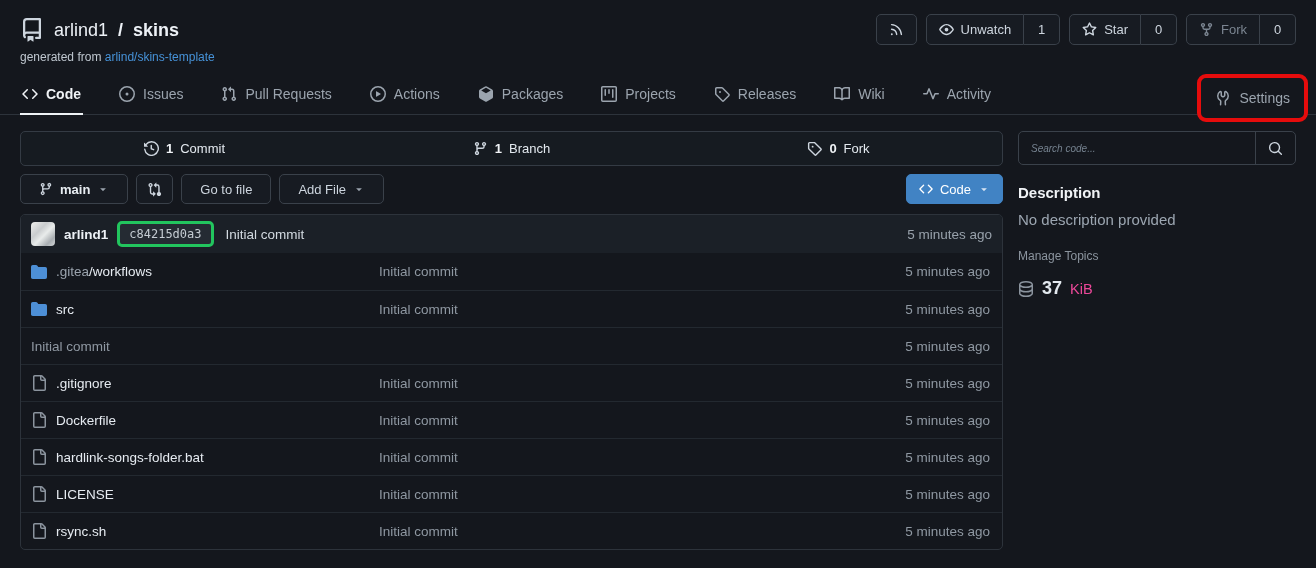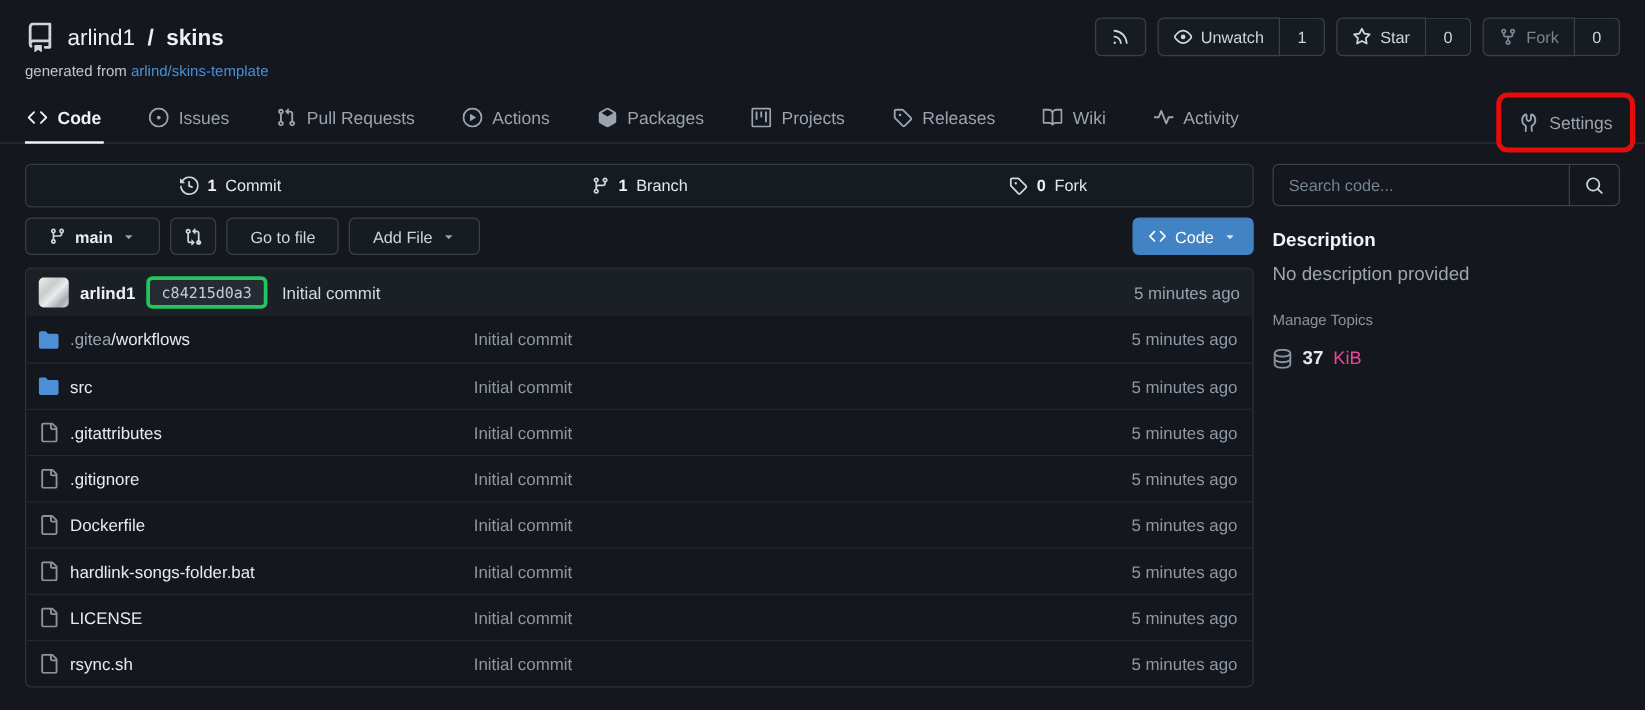--- a/index.html
+++ b/index.html
@@ -121,35 +121,36 @@
   .fmsg { flex:1; font-size:13.5px; color:#8f98a2; }
   .ftime { font-size:13.5px; color:#8f98a2; }
 
   
   .searchbox {
     display:flex; align-items:stretch; height:34px;
     border:1px solid #3a414a; border-radius:5px; overflow:hidden;
   }
   .searchbox input {
     flex:1; min-width:0; background:transparent; border:none; outline:none;
-    color:#a16207; font-size:13px; padding:0 12px;
+    color:#a16207; font-size:10px; padding:0 12px;
     font-family:"Liberation Sans", sans-serif;
+    font-style:italic;
   }
   .searchbox input::placeholder { color:#768390; }
   .search-btn {
     width:40px; border-left:1px solid #3a414a; background:transparent; border-top:none;
     border-right:none; border-bottom:none; display:flex; align-items:center;
     justify-content:center; color:#cdd5de; cursor:pointer;
   }
   .desc-title { margin-top:19px; font-size:15px; font-weight:700; color:#f0f3f6; }
   .desc-text { margin-top:10px; font-size:15px; color:#9ca6b1; }
   .manage-topics { margin-top:21px; font-size:12px; color:#8b949e; cursor:pointer; display:inline-block; }
   .size-row { margin-top:15px; display:flex; align-items:center; gap:8px; }
   .size-row svg { color:#8b949e; }
-  .size-val { font-weight:700; font-size:15px; color:#e3e9ef; }
+  .size-val { font-weight:700; font-size:18px; color:#e3e9ef; }
   .size-unit { font-size:14.5px; color:#ec4899; }
 </style>
 </head>
 <body>
 
 <div class="hdr">
   <div class="title-row">
     <div class="title-left">
       <svg class="repo-icon" width="24" height="24" viewBox="0 0 16 16" fill="currentColor">
           <path d="M2 2.5A2.5 2.5 0 0 1 4.5 0h8.75a.75.75 0 0 1 .75.75v12.5a.75.75 0 0 1-.75.75h-2.5a.75.75 0 0 1 0-1.5h1.75v-2h-8a1 1 0 0 0-.714 1.7.75.75 0 1 1-1.072 1.05A2.495 2.495 0 0 1 2 11.5Zm10.5-1h-8a1 1 0 0 0-1 1v6.708A2.486 2.486 0 0 1 4.5 9h8ZM5 12.25v3.25a.25.25 0 0 0 .4.2l1.45-1.087a.25.25 0 0 1 .3 0L8.6 15.7a.25.25 0 0 0 .4-.2v-3.25a.25.25 0 0 0-.25-.25h-3.5a.25.25 0 0 0-.25.25Z"></path>
@@ -353,26 +354,20 @@
           <svg class="folder-icon" width="16" height="16" viewBox="0 0 16 16" fill="currentColor">
               <path d="M1.75 1A1.75 1.75 0 0 0 0 2.75v10.5C0 14.216.784 15 1.75 15h12.5A1.75 1.75 0 0 0 16 13.25v-8.5A1.75 1.75 0 0 0 14.25 3H7.5a.25.25 0 0 1-.2-.1l-.9-1.2C6.07 1.26 5.55 1 5 1Z"></path>
             </svg>
           <span><span class="fprefix"></span><span class="fmain">src</span></span>
         </div>
         <div class="fmsg">Initial commit</div>
         <div class="ftime">5 minutes ago</div>
       </div>
 
       <div class="frow">
-        <div class="fname">
-          <svg class="file-icon" width="16" height="16" viewBox="0 0 16 16" fill="currentColor">
-              <path d="M2 1.75C2 .784 2.784 0 3.75 0h6.586c.464 0 .909.184 1.237.513l2.914 2.914c.329.328.513.773.513 1.237v9.586A1.75 1.75 0 0 1 13.25 16h-9.5A1.75 1.75 0 0 1 2 14.25Zm1.75-.25a.25.25 0 0 0-.25.25v12.5c0 .138.112.25.25.25h9.5a.25.25 0 0 0 .25-.25V6h-2.75A1.75 1.75 0 0 1 9 4.25V1.5Zm6.75.062V4.25c0 .138.112.25.25.25h2.688l-.011-.013-2.914-2.914Z"></path>
-            </svg>
-          <span><span class="fprefix"></span><span class="fmain">.gitattributes</span></span>
-        </div>
         <div class="fmsg">Initial commit</div>
         <div class="ftime">5 minutes ago</div>
       </div>
 
       <div class="frow">
         <div class="fname">
           <svg class="file-icon" width="16" height="16" viewBox="0 0 16 16" fill="currentColor">
               <path d="M2 1.75C2 .784 2.784 0 3.75 0h6.586c.464 0 .909.184 1.237.513l2.914 2.914c.329.328.513.773.513 1.237v9.586A1.75 1.75 0 0 1 13.25 16h-9.5A1.75 1.75 0 0 1 2 14.25Zm1.75-.25a.25.25 0 0 0-.25.25v12.5c0 .138.112.25.25.25h9.5a.25.25 0 0 0 .25-.25V6h-2.75A1.75 1.75 0 0 1 9 4.25V1.5Zm6.75.062V4.25c0 .138.112.25.25.25h2.688l-.011-.013-2.914-2.914Z"></path>
             </svg>
           <span><span class="fprefix"></span><span class="fmain">.gitignore</span></span>

